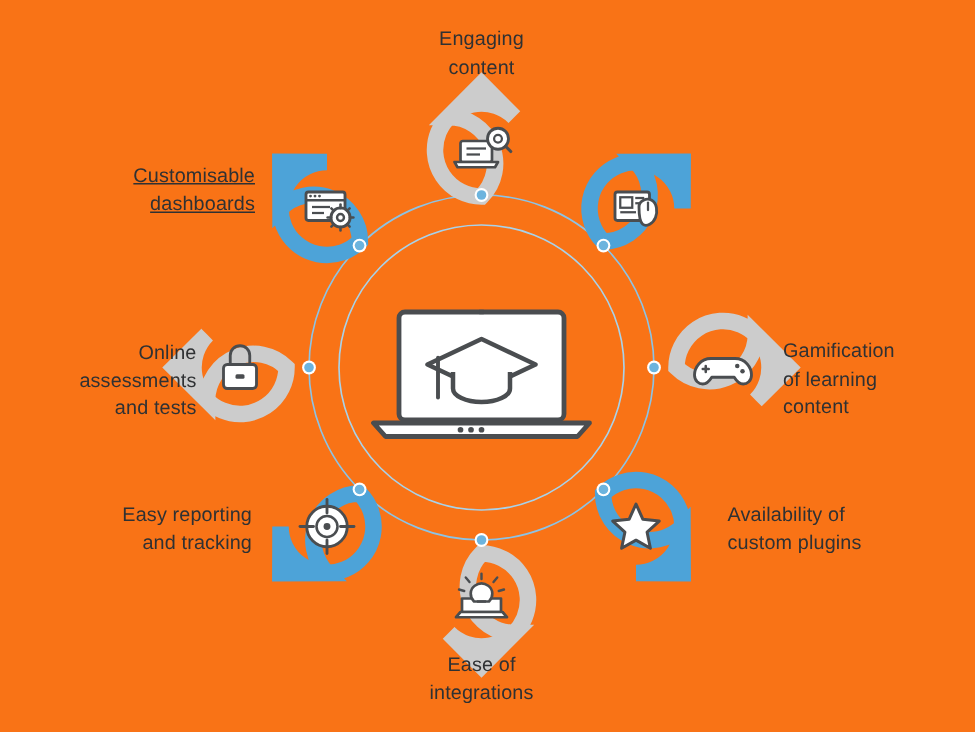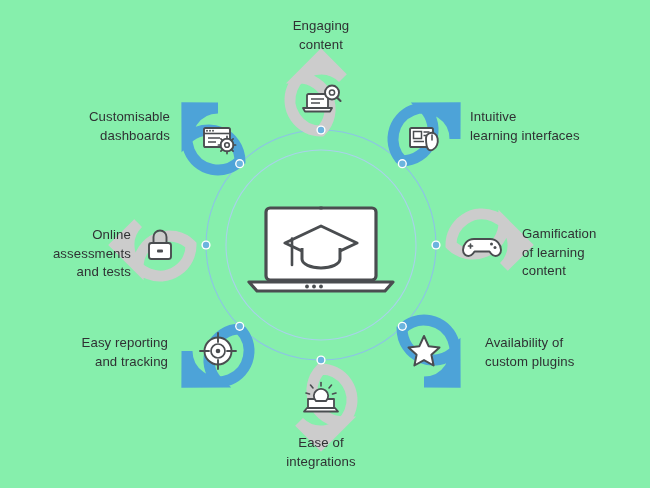--- a/index.html
+++ b/index.html
@@ -10,21 +10,21 @@
     width: 650px;
     height: 488px;
     background: #ffffff;
     font-family: "Liberation Sans", sans-serif;
     overflow: hidden;
   }
   #infographic {
     position: relative;
     width: 650px;
     height: 488px;
-    background: #86efac;
+    background: #f97316;
   }
   .stage-svg {
     position: absolute;
     left: 0;
     top: 0;
     width: 650px;
     height: 488px;
   }
   .label {
     position: absolute;
@@ -212,36 +212,34 @@
       <circle cx="206" cy="245" r="4.6" fill="#ffffff"></circle>
         <circle cx="206" cy="245" r="3.2" fill="#6cb4de"></circle>
       <circle cx="239.7" cy="163.7" r="4.6" fill="#ffffff"></circle>
         <circle cx="239.7" cy="163.7" r="3.2" fill="#6cb4de"></circle>
     </g>
   </svg>
 
   <div class="label center" style="left:231px; top:17px;">Engaging
 content</div>
 
-  <div class="label right" style="left:470px; top:108px;">Intuitive
-learning interfaces</div>
 
   <div class="label right" style="left:522px; top:225px;">Gamification
 of learning
 content</div>
 
   <div class="label right" style="left:485px; top:334px;">Availability of
 custom plugins</div>
 
   <div class="label center" style="left:231px; top:434px;text-align:center;">Ease of
 integrations</div>
 
   <div class="label left" style="left:-2px; top:334px;">Easy reporting
 and tracking</div>
 
   <div class="label left" style="left:-39px; top:226px;">Online
 assessments
 and tests</div>
 
-  <div class="label left" style="left:0px; top:108px;">Customisable
+  <div class="label left" style="left:0px; top:108px;text-decoration:underline;">Customisable
 dashboards</div>
 
 </div>
 
 </body></html>

